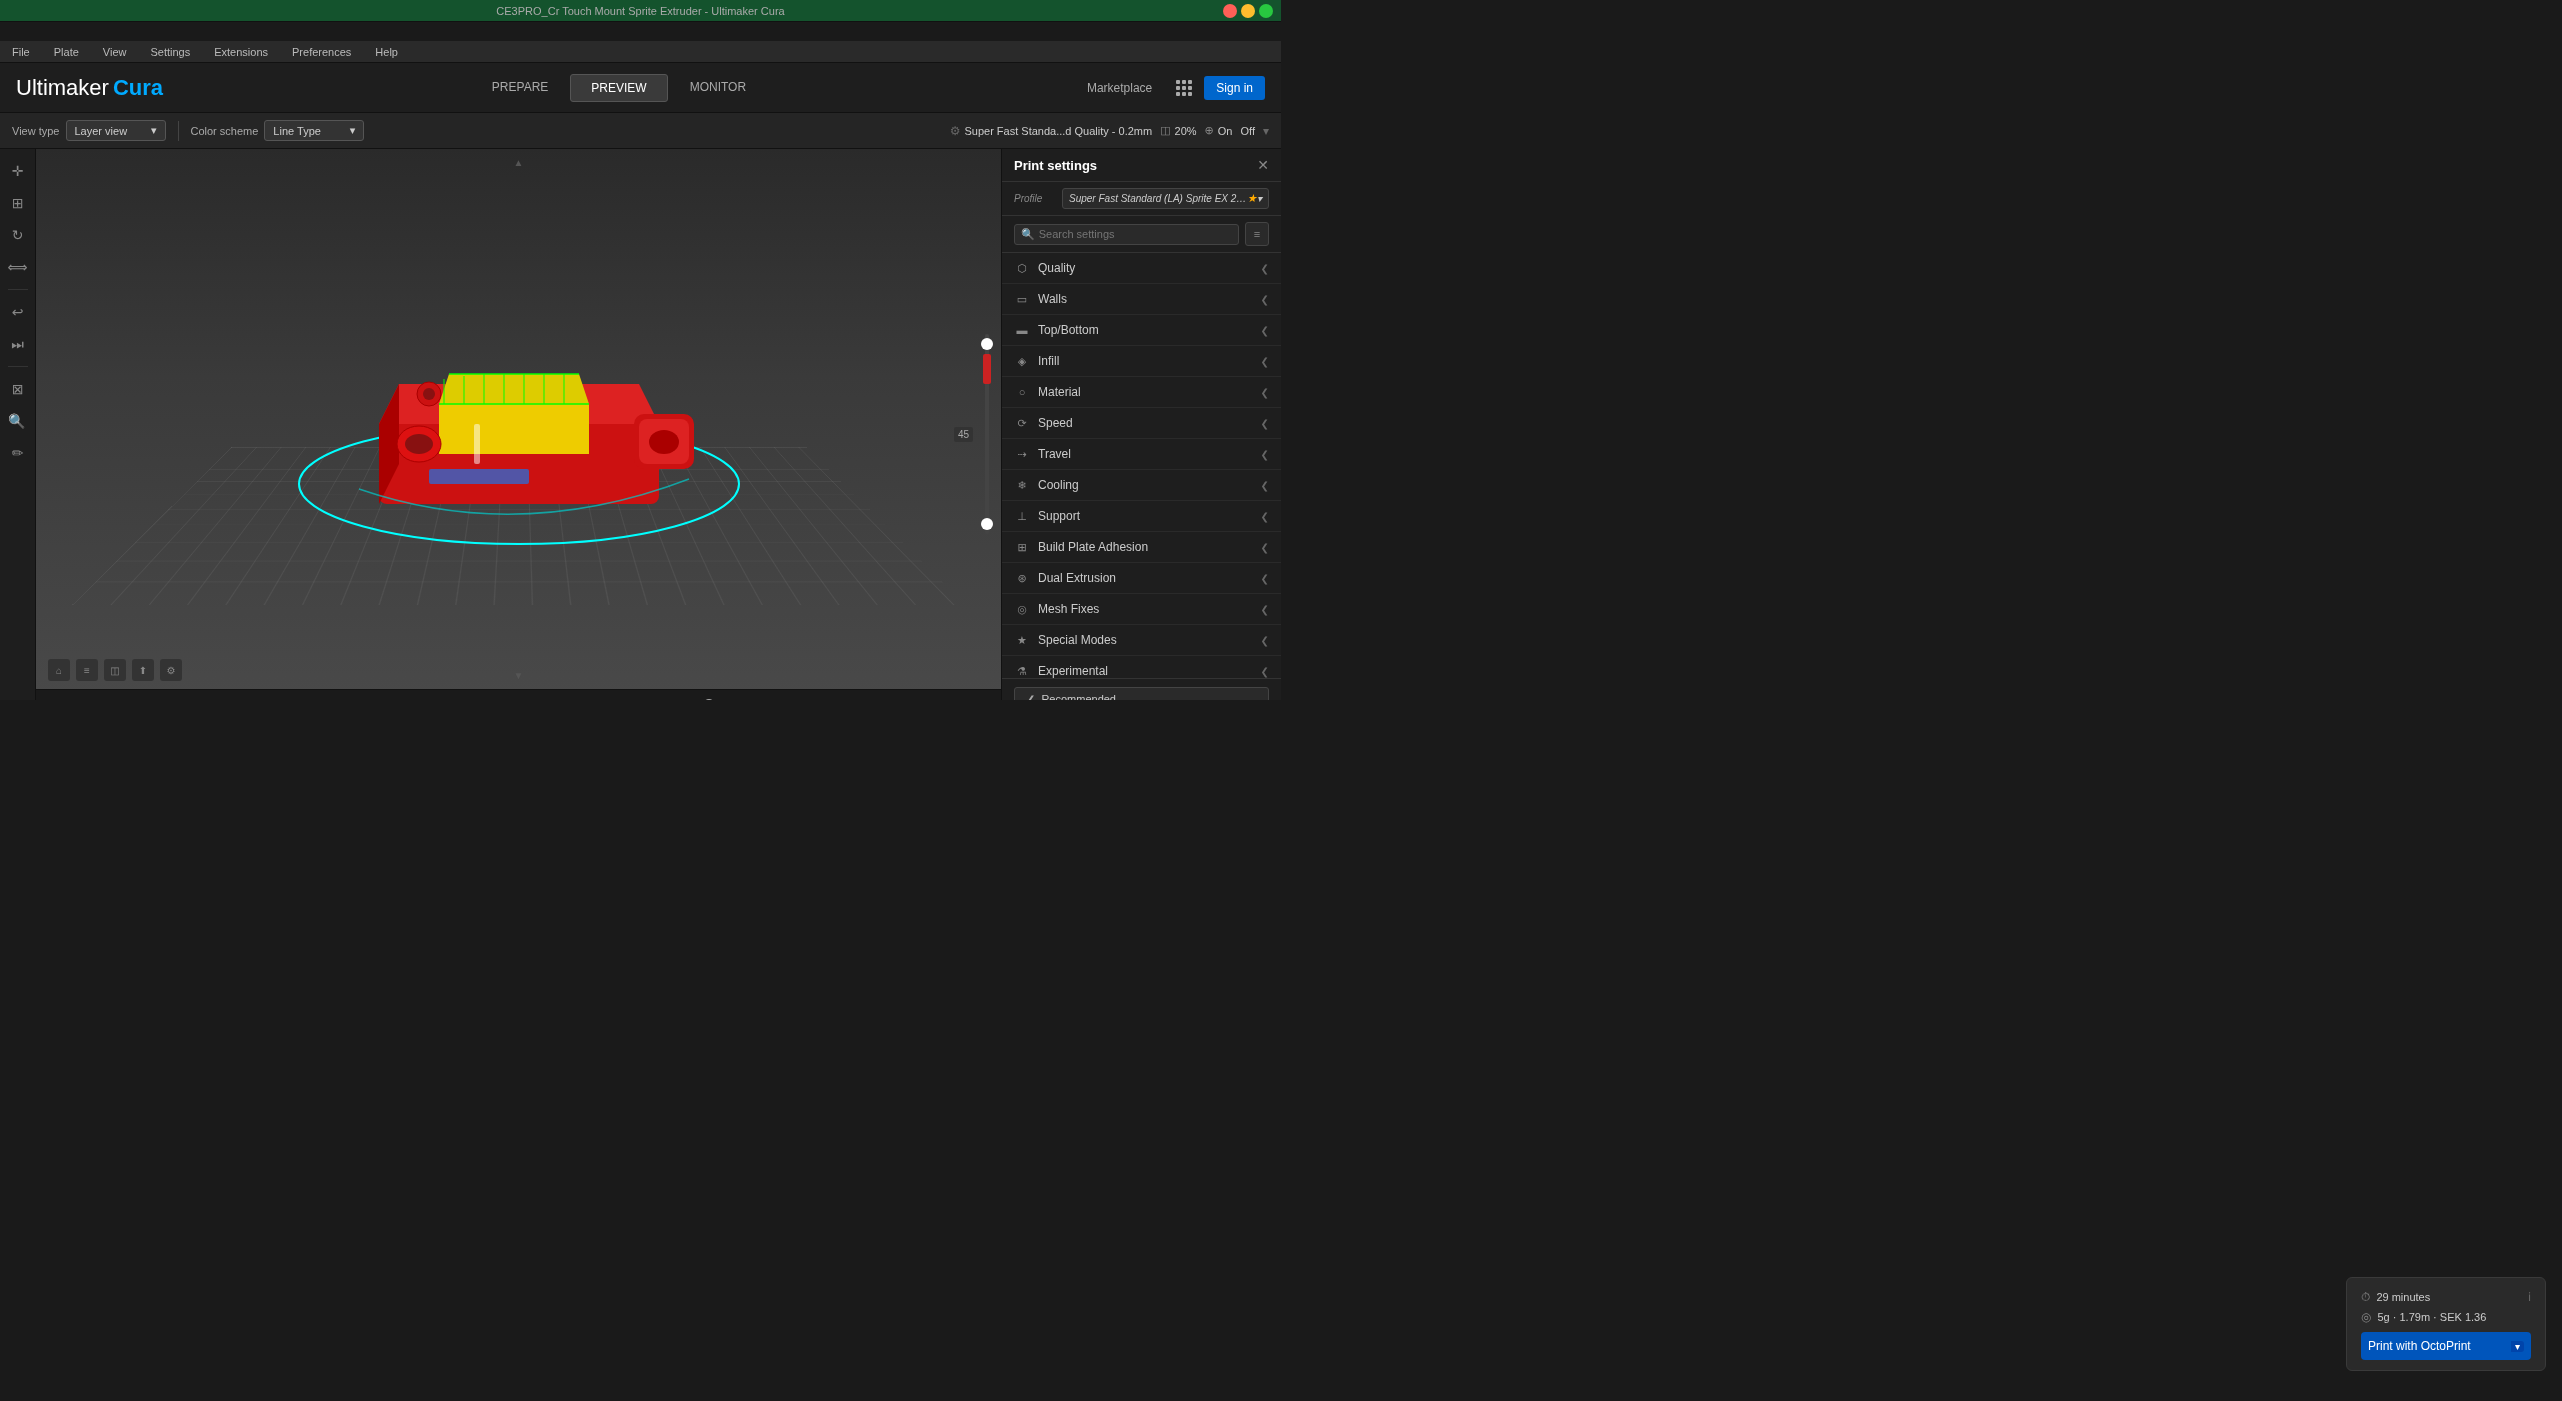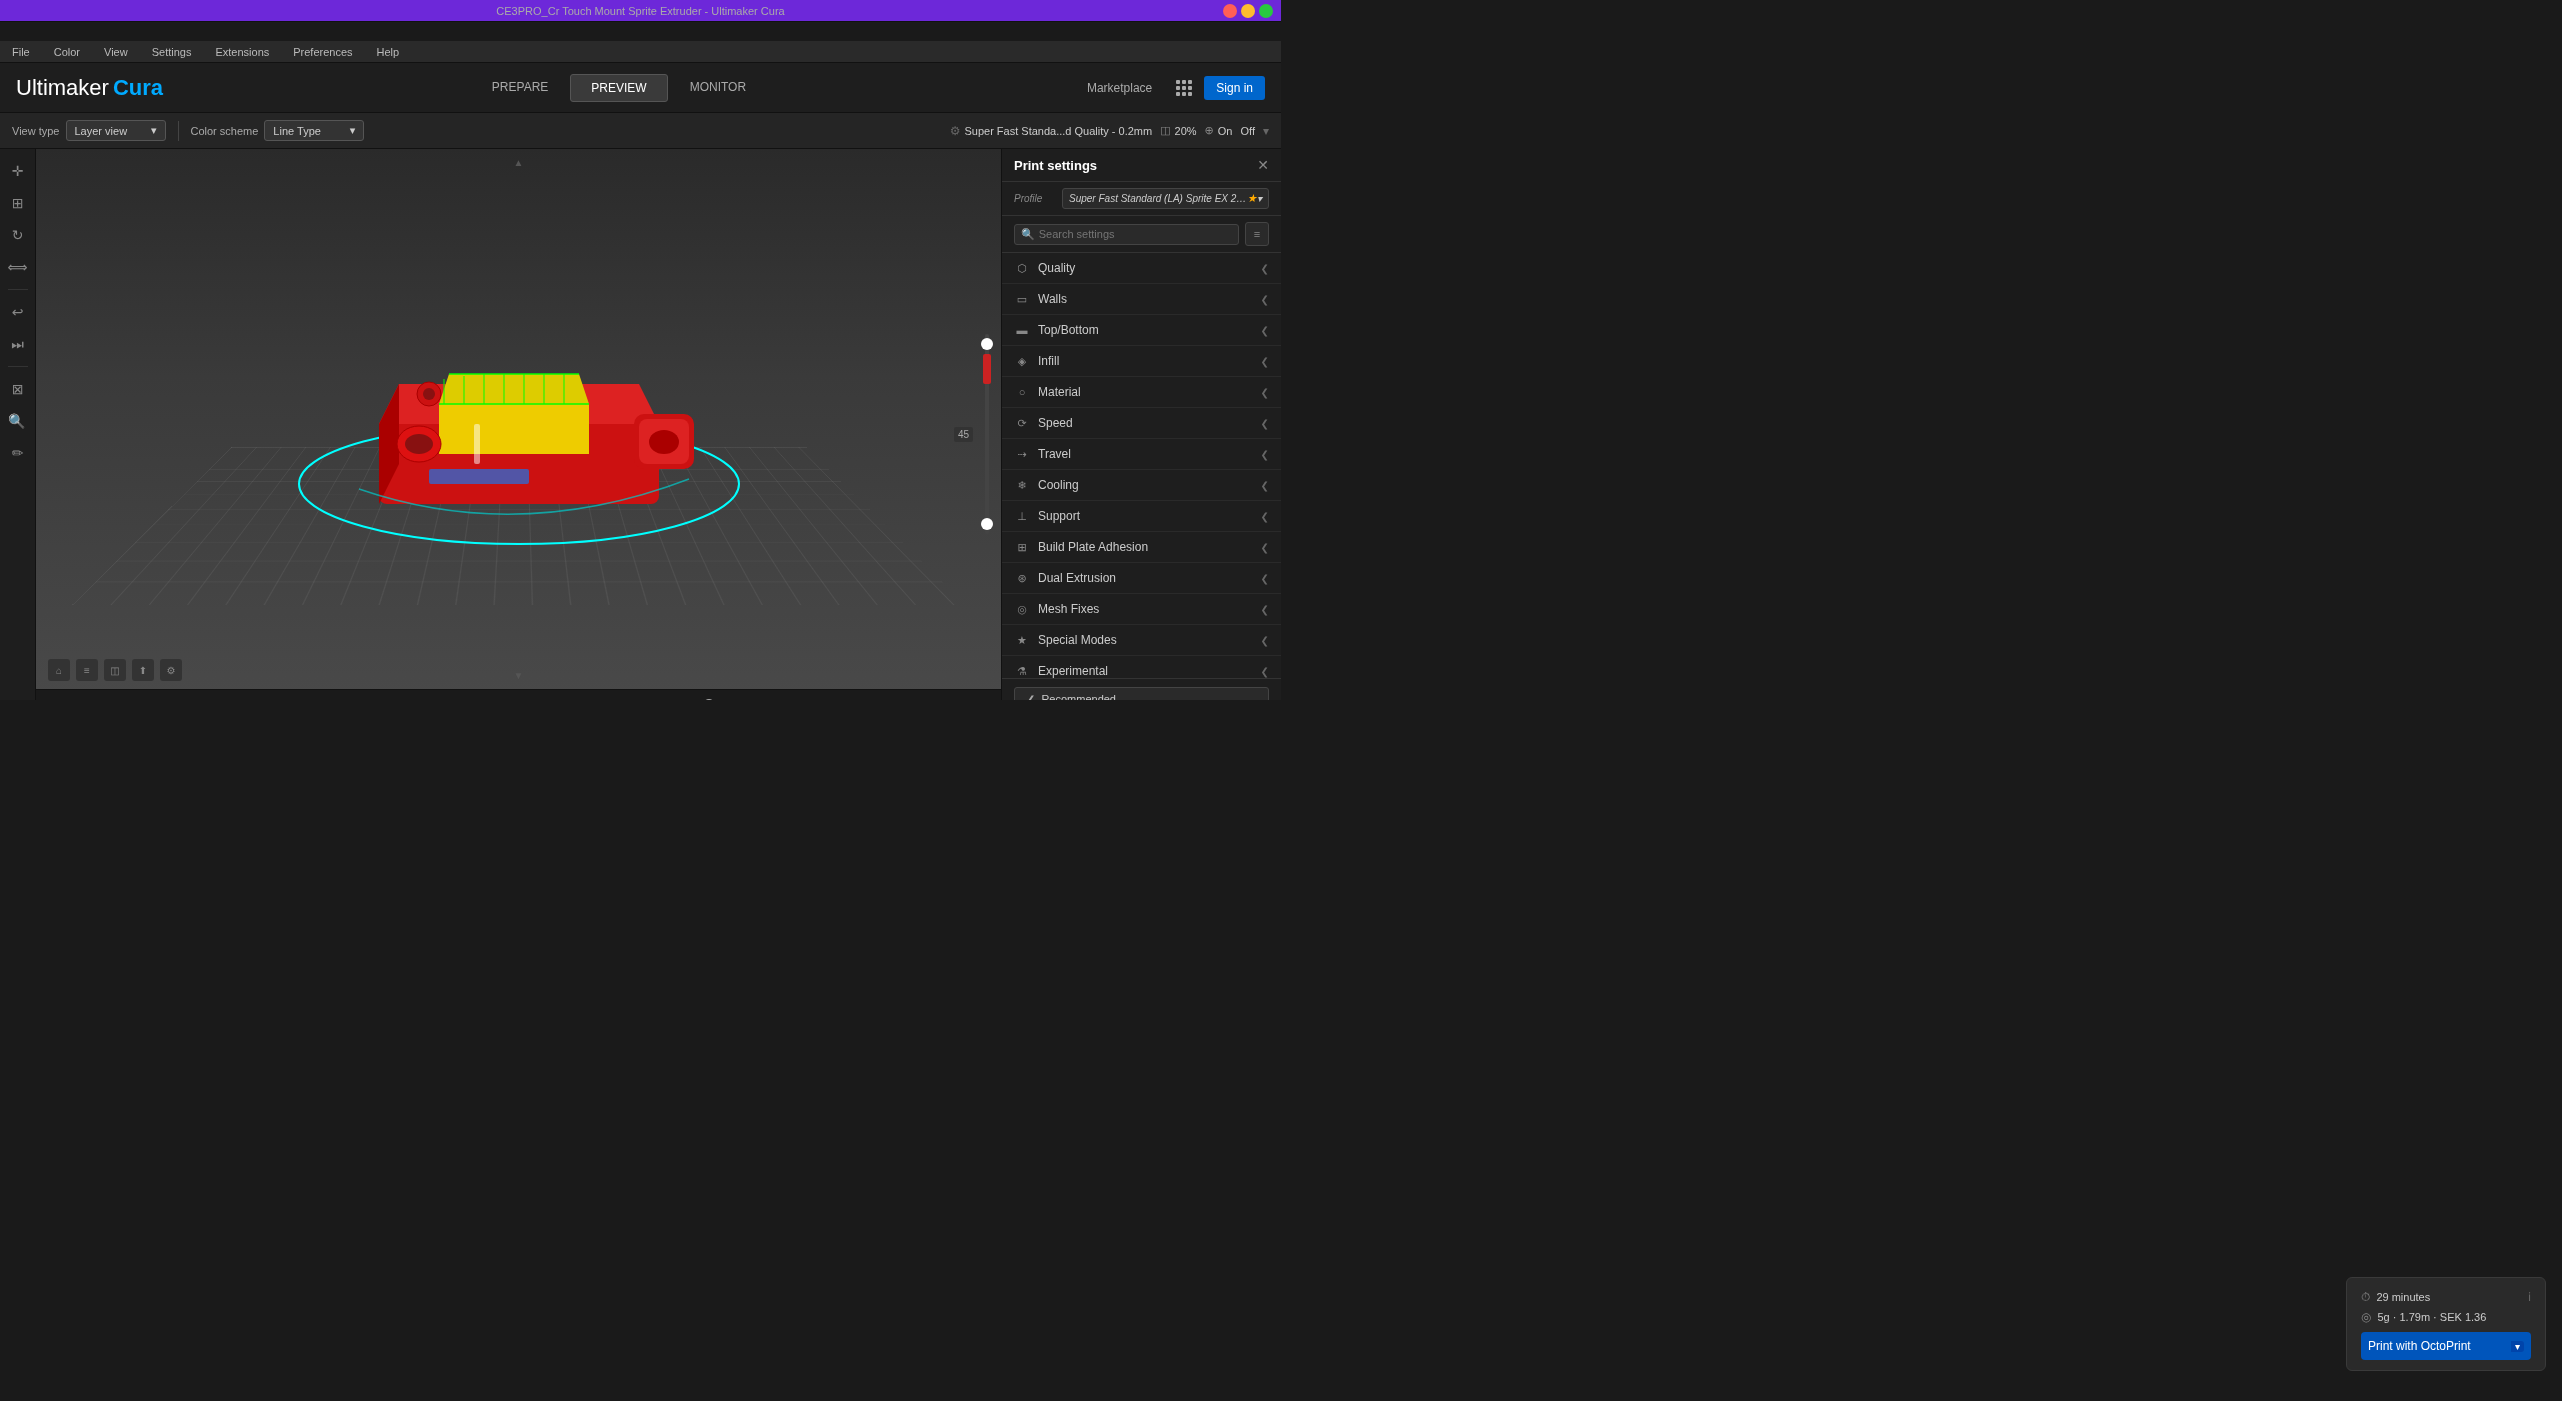--- a/index.html
+++ b/index.html
@@ -10,21 +10,21 @@
       font-family: 'Segoe UI', Arial, sans-serif;
       font-size: 12px;
       color: #ccc;
       overflow: hidden;
       position: relative;
     }
 
     
     #titlebar {
       height: 22px;
-      background: #6d28d9;
+      background: #14532d;
       display: flex;
       align-items: center;
       padding: 0 8px;
       font-size: 11px;
       color: #aaa;
       border-bottom: 1px solid #111;
       position: relative;
     }
     #titlebar .title-text {
       position: absolute;
@@ -618,21 +618,21 @@
   <span class="title-text">CE3PRO_Cr Touch Mount Sprite Extruder - Ultimaker Cura</span>
   <div class="window-controls">
     <div class="win-btn close"></div>
     <div class="win-btn min"></div>
     <div class="win-btn max"></div>
   </div>
 </div>
 
 <div id="menubar">
   <span class="menu-item">File</span>
-  <span class="menu-item">Color</span>
+  <span class="menu-item">Plate</span>
   <span class="menu-item">View</span>
   <span class="menu-item">Settings</span>
   <span class="menu-item">Extensions</span>
   <span class="menu-item">Preferences</span>
   <span class="menu-item">Help</span>
 </div>
 
 <div id="header">
   <div id="logo">
     <span class="brand-ultimaker">Ultimaker</span>

